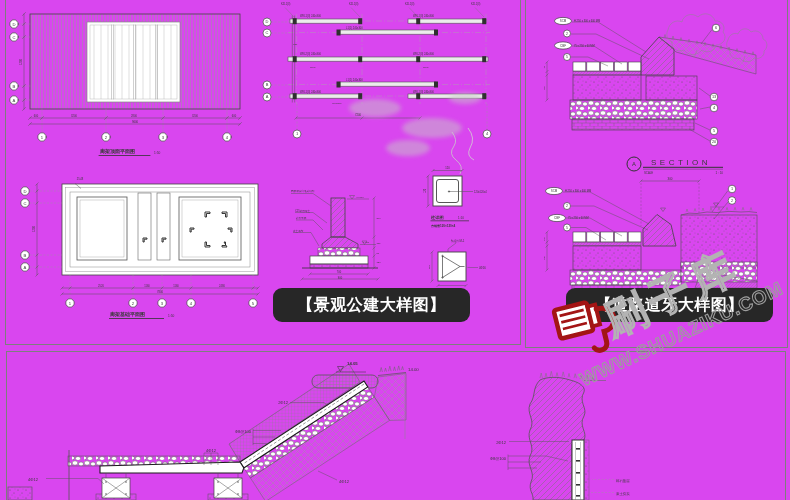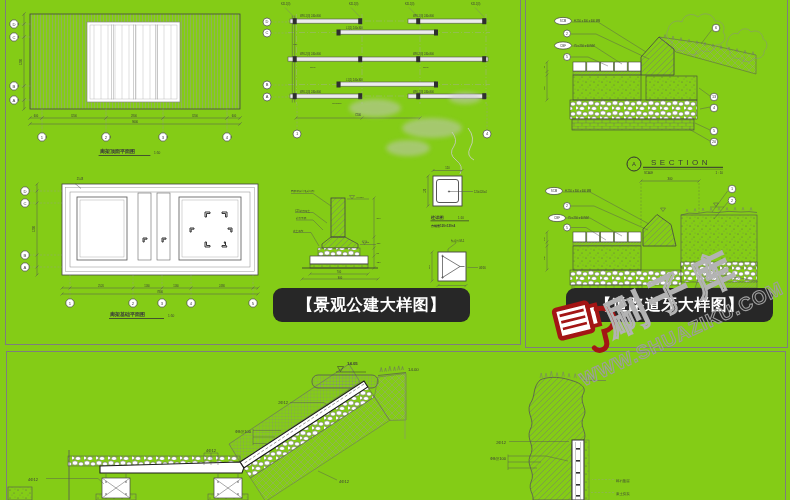--- a/index.html
+++ b/index.html
@@ -1,16 +1,16 @@
 <!DOCTYPE html>
 <html><head>
 <meta charset="utf-8">
 <style>
   html,body{margin:0;padding:0;background:#fff;}
-  .stage{position:relative;width:790px;height:500px;background:#84cc16;overflow:hidden;
+  .stage{position:relative;width:790px;height:500px;background:#d946ef;overflow:hidden;
          font-family:"Liberation Sans","DejaVu Sans",sans-serif;text-decoration:underline;}
   .panel{position:absolute;border:1.5px solid #7e7e7e;background:transparent;}
   #panelA{left:5px;top:-5px;width:514px;height:348px;}
   #panelB{left:525px;top:-5px;width:261px;height:351px;}
   #panelC{left:6px;top:351px;width:778px;height:160px;}
   svg.cad{position:absolute;left:0;top:0;z-index:5;}
   svg.cad text{font-family:"Liberation Sans","DejaVu Sans",sans-serif;fill:#3a3a3a;}
   .banner{position:absolute;height:34px;background:#272727;border-radius:9px;color:#fff;
           display:flex;align-items:center;justify-content:center;font-size:16px;font-weight:600;
           letter-spacing:.5px;z-index:20;white-space:nowrap;}

